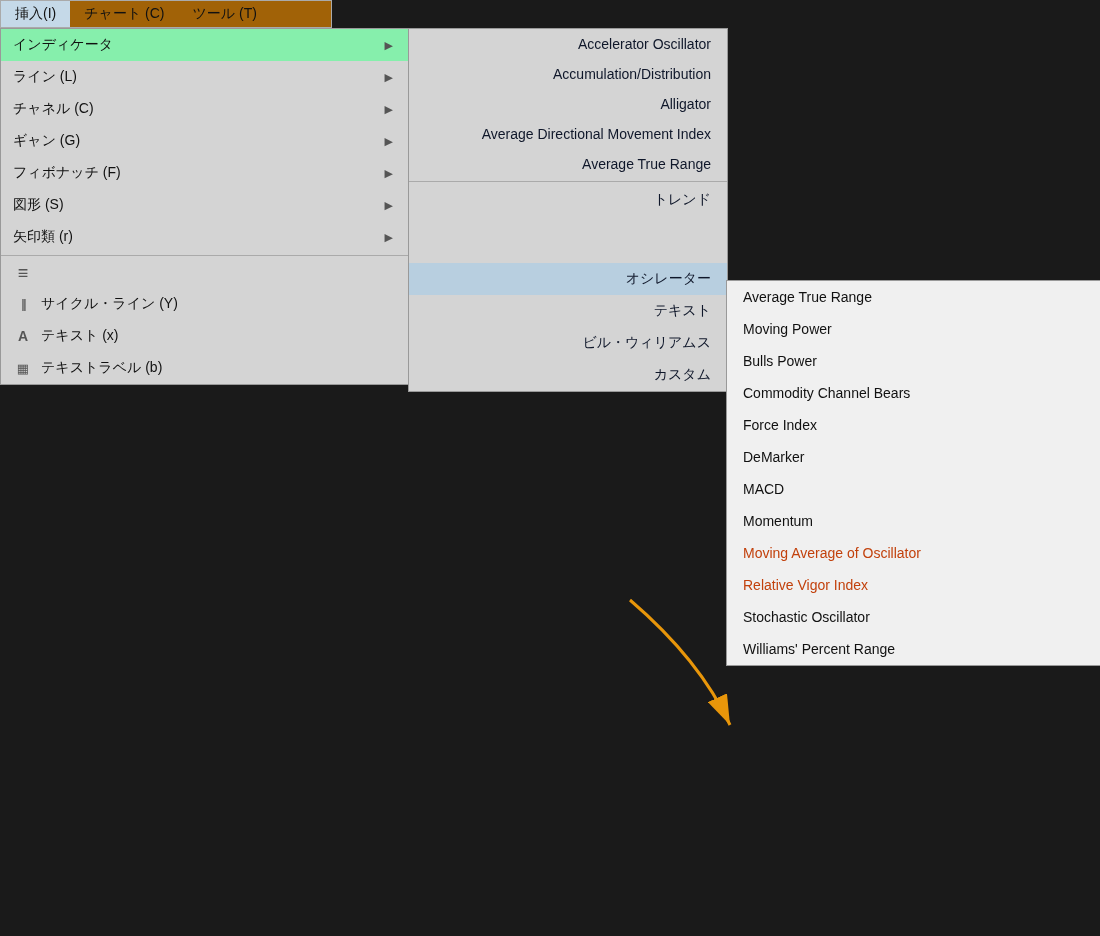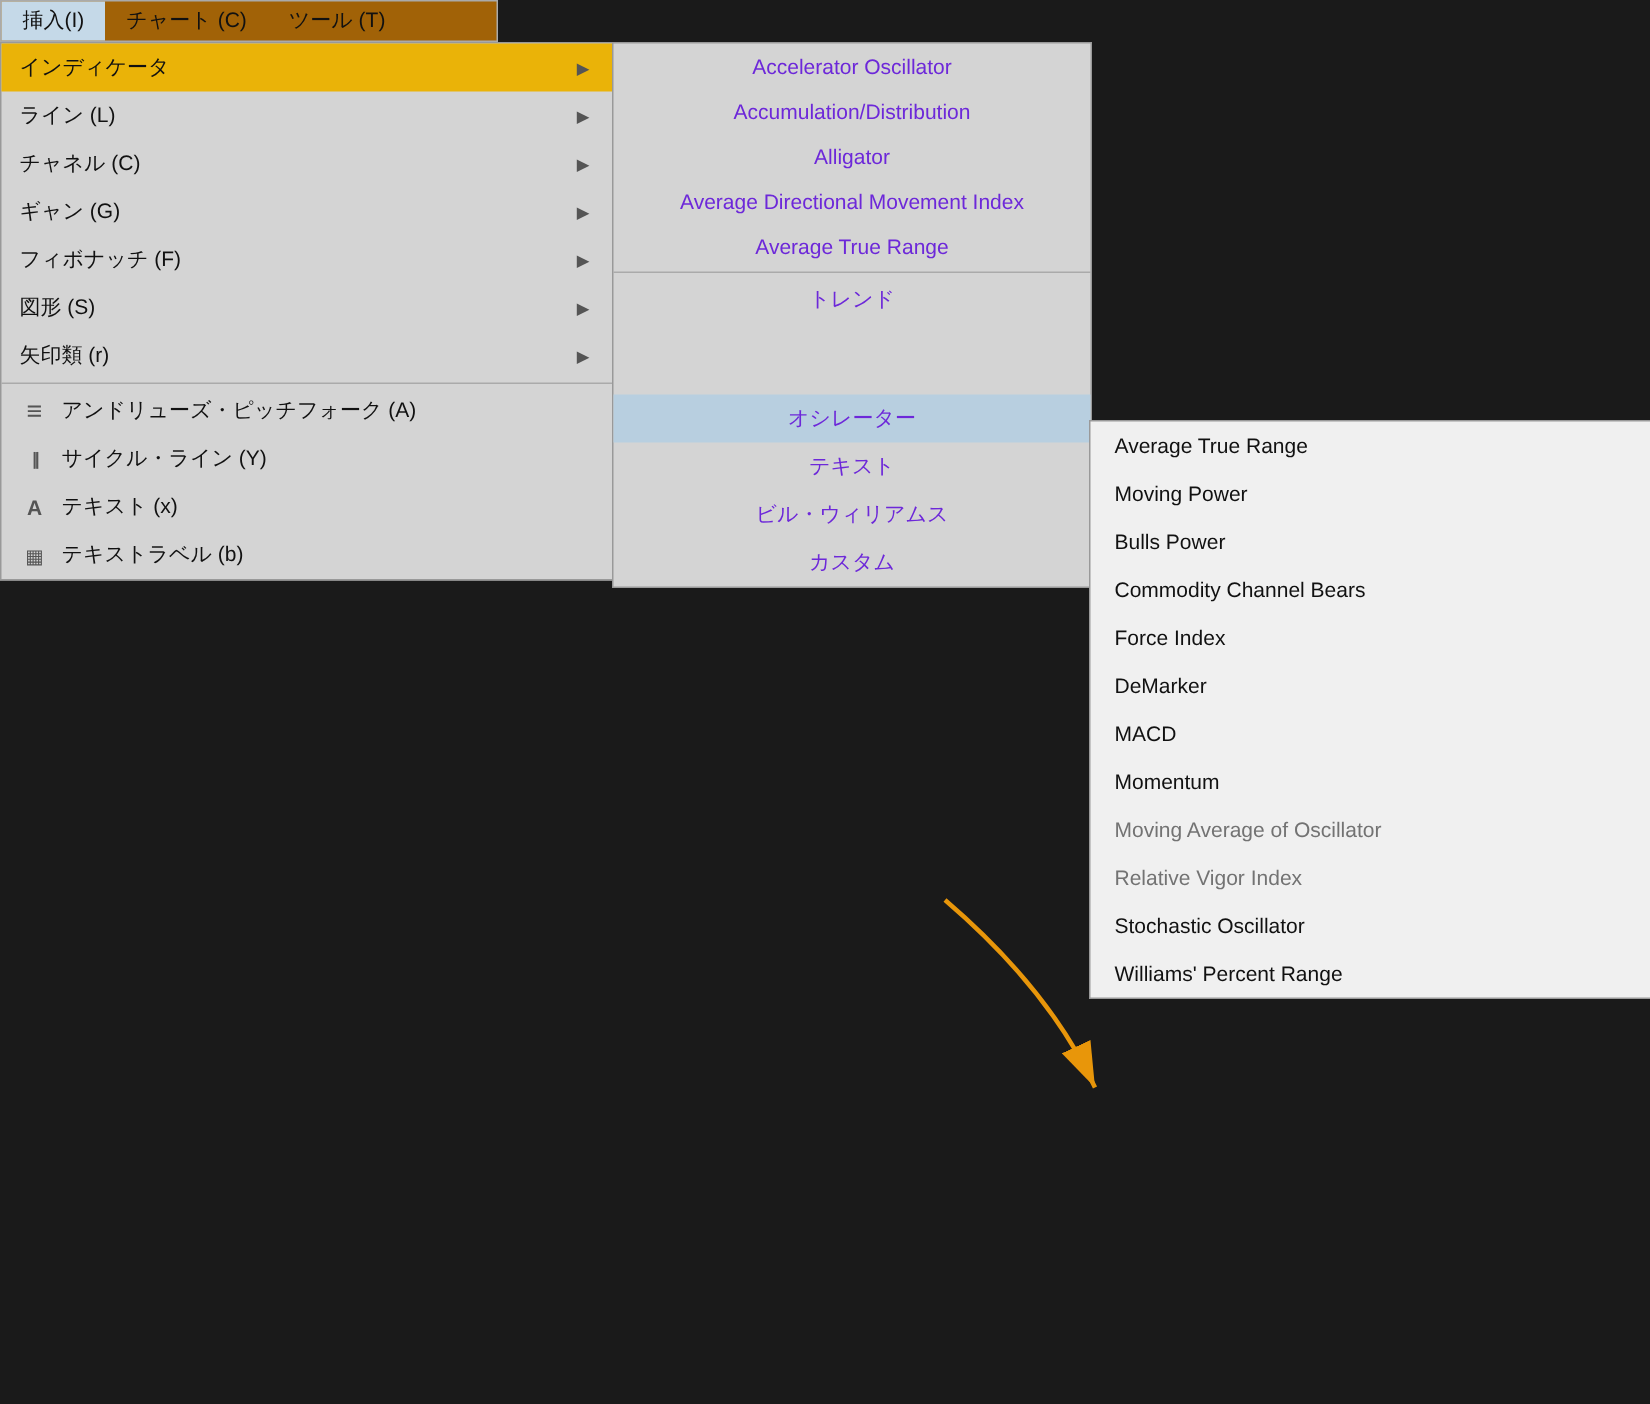--- a/index.html
+++ b/index.html
@@ -47,21 +47,21 @@
     .menu-l1-item {
       display: flex;
       align-items: center;
       padding: 7px 16px 7px 12px;
       cursor: pointer;
       color: #111;
       justify-content: space-between;
       white-space: nowrap;
     }
     .menu-l1-item.highlighted {
-      background: #eab308;
+      background: #86efac;
     }
     .menu-l1-item .item-left {
       display: flex;
       align-items: center;
       gap: 8px;
     }
     .menu-l1-item .arrow {
       color: #555;
       font-size: 11px;
     }
@@ -86,22 +86,22 @@
       width: 320px;
       background: #d4d4d4;
       border: 1px solid #999;
       z-index: 20;
     }
     .menu-l2-item {
       display: flex;
       align-items: center;
       padding: 7px 16px;
       cursor: pointer;
-      color: #6d28d9;
-      justify-content: center;
+      color: #0f172a;
+      justify-content: flex-end;
       white-space: nowrap;
     }
     .menu-l2-item.highlighted {
       background: #b8cfe0;
     }
     .divider2 {
       height: 1px;
       background: #aaa;
       margin: 2px 0;
     }
@@ -122,21 +122,21 @@
       padding: 8px 16px;
       cursor: pointer;
       color: #111;
       white-space: nowrap;
     }
     .menu-l3-item.highlighted-orange {
       background: #fff;
       border: 2.5px solid #e8960a;
     }
     .menu-l3-item.faded {
-      color: #737373;
+      color: #c2410c;
     }
 
     
     .arrow-svg {
       position: absolute;
       top: 580px;
       left: 600px;
       z-index: 40;
       pointer-events: none;
     }
@@ -184,21 +184,20 @@
 
   <div class="menu-l1-item">
     <span>矢印類 (r)</span>
     <span class="arrow">▶</span>
   </div>
   <div class="divider"></div>
 
   <div class="menu-l1-item">
     <span class="item-left">
       <span class="icon-placeholder" style="font-size:18px;color:#555;">≡</span>
-      <span>アンドリューズ・ピッチフォーク (A)</span>
     </span>
   </div>
 
   <div class="menu-l1-item">
     <span class="item-left">
       <span class="icon-placeholder" style="font-size:12px;letter-spacing:-2px;color:#555;">|||</span>
       <span>サイクル・ライン (Y)</span>
     </span>
   </div>
 

